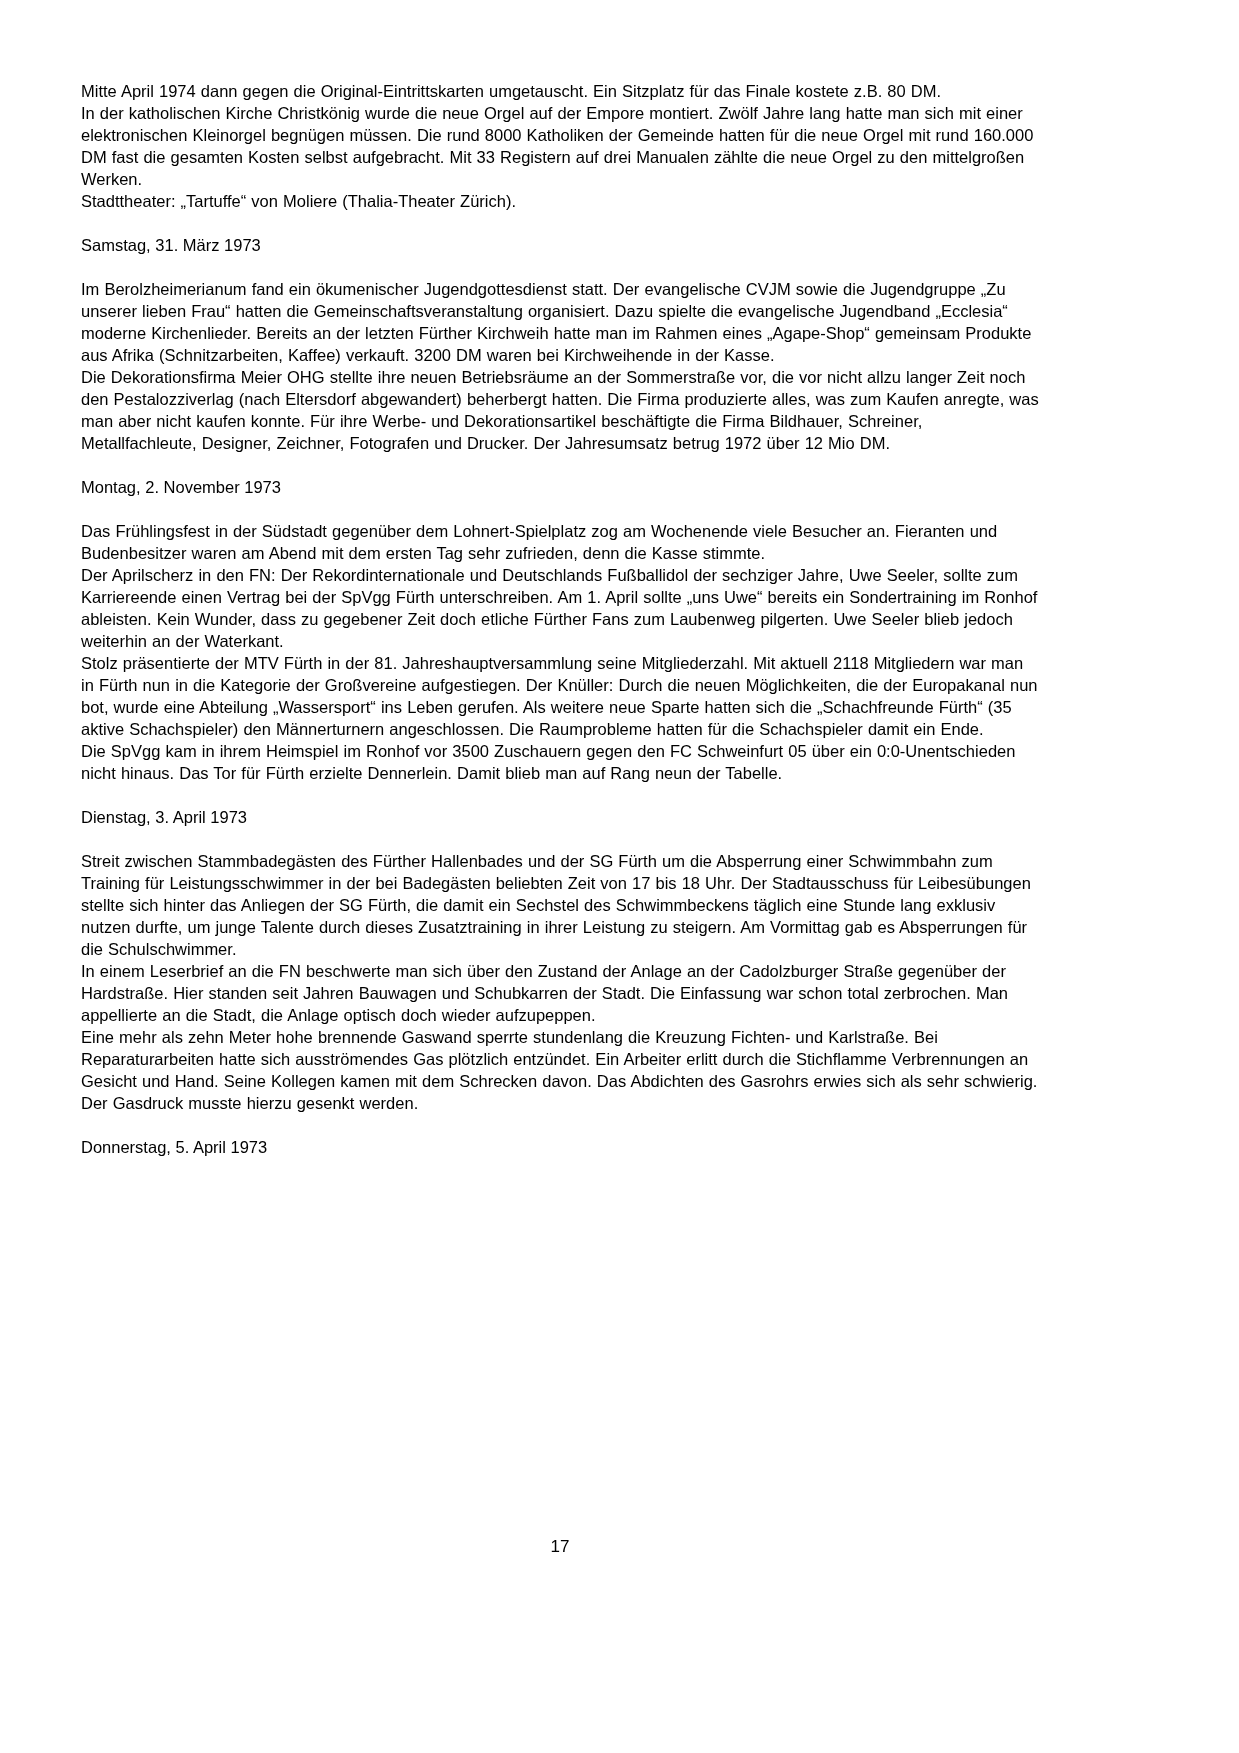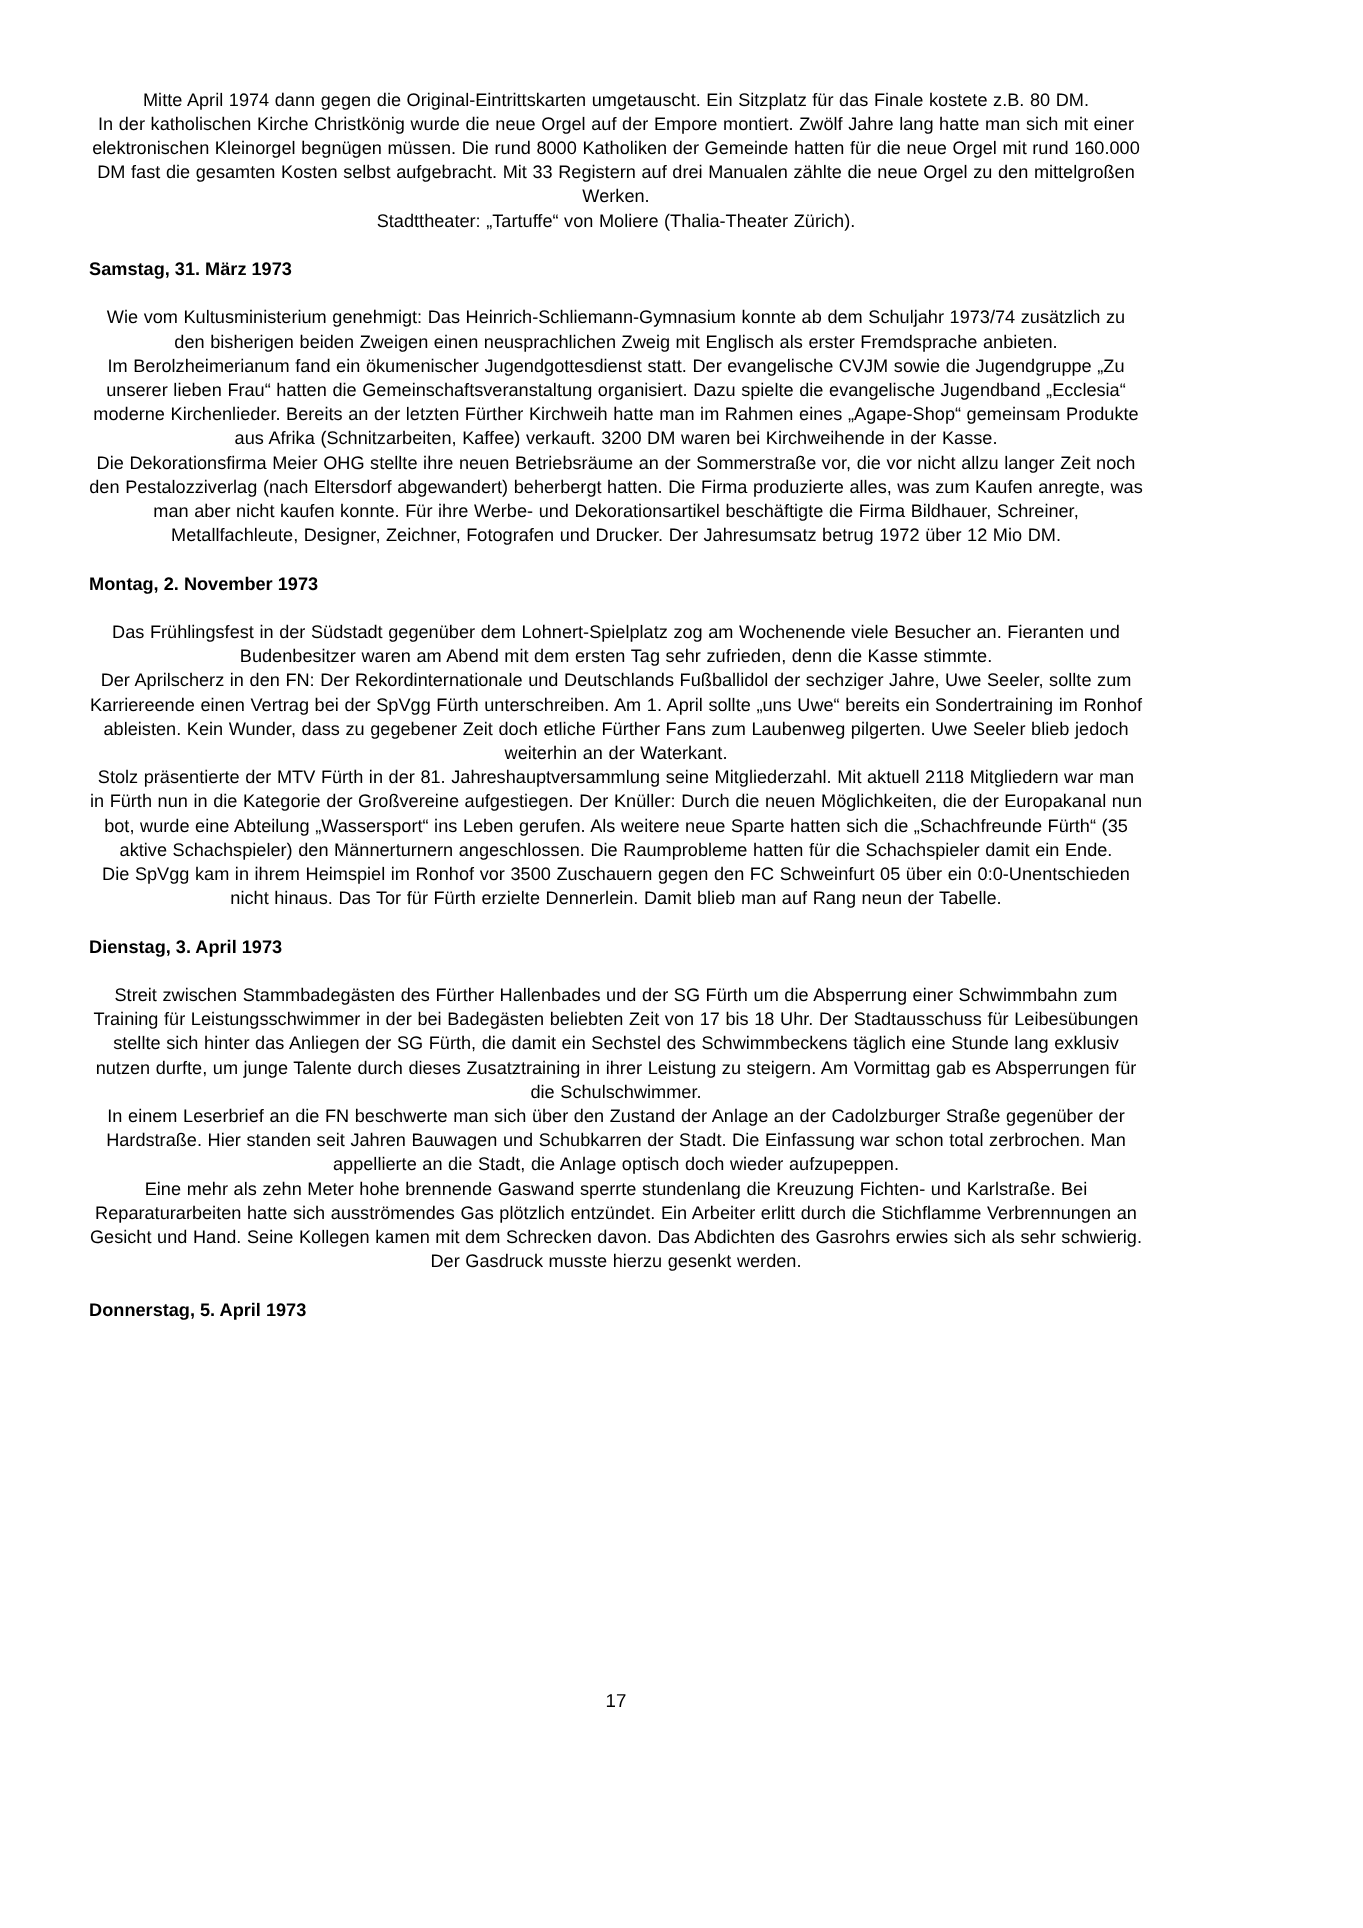--- a/index.html
+++ b/index.html
@@ -14,48 +14,47 @@
   }
   .page {
     position: absolute;
     left: 81px;
     top: 80px;
     width: 958px;
   }
   .para {
     font-size: 16.5px;
     line-height: 22px;
-    text-align: center;
+    text-align: left;
     word-spacing: 0.5px;
   }
   .heading {
     font-size: 16.5px;
     line-height: 22px;
-    font-weight: bold;
+    font-weight: normal;
     margin: 22px 0 22px 0;
   }
   .page-number {
     position: absolute;
     top: 1536px;
     left: 81px;
     width: 958px;
     text-align: center;
     font-size: 17px;
     line-height: 22px;
   }
 </style>
 </head>
 <body>
 
 <div class="page">
   <p class="para">Mitte April 1974 dann gegen die Original-Eintrittskarten umgetauscht. Ein Sitzplatz für das Finale kostete z.B. 80 DM.</p>
   <p class="para">In der katholischen Kirche Christkönig wurde die neue Orgel auf der Empore montiert. Zwölf Jahre lang hatte man sich mit einer elektronischen Kleinorgel begnügen müssen. Die rund 8000 Katholiken der Gemeinde hatten für die neue Orgel mit rund 160.000 DM fast die gesamten Kosten selbst aufgebracht. Mit 33 Registern auf drei Manualen zählte die neue Orgel zu den mittelgroßen Werken.</p>
   <p class="para">Stadttheater: „Tartuffe“ von Moliere (Thalia-Theater Zürich).</p>
   <h2 class="heading">Samstag, 31. März 1973</h2>
-  <p class="para">Wie vom Kultusministerium genehmigt: Das Heinrich-Schliemann-Gymnasium konnte ab dem Schuljahr 1973/74 zusätzlich zu den bisherigen beiden Zweigen einen neusprachlichen Zweig mit Englisch als erster Fremdsprache anbieten.</p>
   <p class="para">Im Berolzheimerianum fand ein ökumenischer Jugendgottesdienst statt. Der evangelische CVJM sowie die Jugendgruppe „Zu unserer lieben Frau“ hatten die Gemeinschaftsveranstaltung organisiert. Dazu spielte die evangelische Jugendband „Ecclesia“ moderne Kirchenlieder. Bereits an der letzten Fürther Kirchweih hatte man im Rahmen eines „Agape-Shop“ gemeinsam Produkte aus Afrika (Schnitzarbeiten, Kaffee) verkauft. 3200 DM waren bei Kirchweihende in der Kasse.</p>
   <p class="para">Die Dekorationsfirma Meier OHG stellte ihre neuen Betriebsräume an der Sommerstraße vor, die vor nicht allzu langer Zeit noch den Pestalozziverlag (nach Eltersdorf abgewandert) beherbergt hatten. Die Firma produzierte alles, was zum Kaufen anregte, was man aber nicht kaufen konnte. Für ihre Werbe- und Dekorationsartikel beschäftigte die Firma Bildhauer, Schreiner, Metallfachleute, Designer, Zeichner, Fotografen und Drucker. Der Jahresumsatz betrug 1972 über 12 Mio DM.</p>
   <h2 class="heading">Montag, 2. November 1973</h2>
   <p class="para">Das Frühlingsfest in der Südstadt gegenüber dem Lohnert-Spielplatz zog am Wochenende viele Besucher an. Fieranten und Budenbesitzer waren am Abend mit dem ersten Tag sehr zufrieden, denn die Kasse stimmte.</p>
   <p class="para">Der Aprilscherz in den FN: Der Rekordinternationale und Deutschlands Fußballidol der sechziger Jahre, Uwe Seeler, sollte zum Karriereende einen Vertrag bei der SpVgg Fürth unterschreiben. Am 1. April sollte „uns Uwe“ bereits ein Sondertraining im Ronhof ableisten. Kein Wunder, dass zu gegebener Zeit doch etliche Fürther Fans zum Laubenweg pilgerten. Uwe Seeler blieb jedoch weiterhin an der Waterkant.</p>
   <p class="para">Stolz präsentierte der MTV Fürth in der 81. Jahreshauptversammlung seine Mitgliederzahl. Mit aktuell 2118 Mitgliedern war man in Fürth nun in die Kategorie der Großvereine aufgestiegen. Der Knüller: Durch die neuen Möglichkeiten, die der Europakanal nun bot, wurde eine Abteilung „Wassersport“ ins Leben gerufen. Als weitere neue Sparte hatten sich die „Schachfreunde Fürth“ (35 aktive Schachspieler) den Männerturnern angeschlossen. Die Raumprobleme hatten für die Schachspieler damit ein Ende.</p>
   <p class="para">Die SpVgg kam in ihrem Heimspiel im Ronhof vor 3500 Zuschauern gegen den FC Schweinfurt 05 über ein 0:0-Unentschieden nicht hinaus. Das Tor für Fürth erzielte Dennerlein. Damit blieb man auf Rang neun der Tabelle.</p>
   <h2 class="heading">Dienstag, 3. April 1973</h2>
   <p class="para">Streit zwischen Stammbadegästen des Fürther Hallenbades und der SG Fürth um die Absperrung einer Schwimmbahn zum Training für Leistungsschwimmer in der bei Badegästen beliebten Zeit von 17 bis 18 Uhr. Der Stadtausschuss für Leibesübungen stellte sich hinter das Anliegen der SG Fürth, die damit ein Sechstel des Schwimmbeckens täglich eine Stunde lang exklusiv nutzen durfte, um junge Talente durch dieses Zusatztraining in ihrer Leistung zu steigern. Am Vormittag gab es Absperrungen für die Schulschwimmer.</p>
   <p class="para">In einem Leserbrief an die FN beschwerte man sich über den Zustand der Anlage an der Cadolzburger Straße gegenüber der Hardstraße. Hier standen seit Jahren Bauwagen und Schubkarren der Stadt. Die Einfassung war schon total zerbrochen. Man appellierte an die Stadt, die Anlage optisch doch wieder aufzupeppen.</p>

